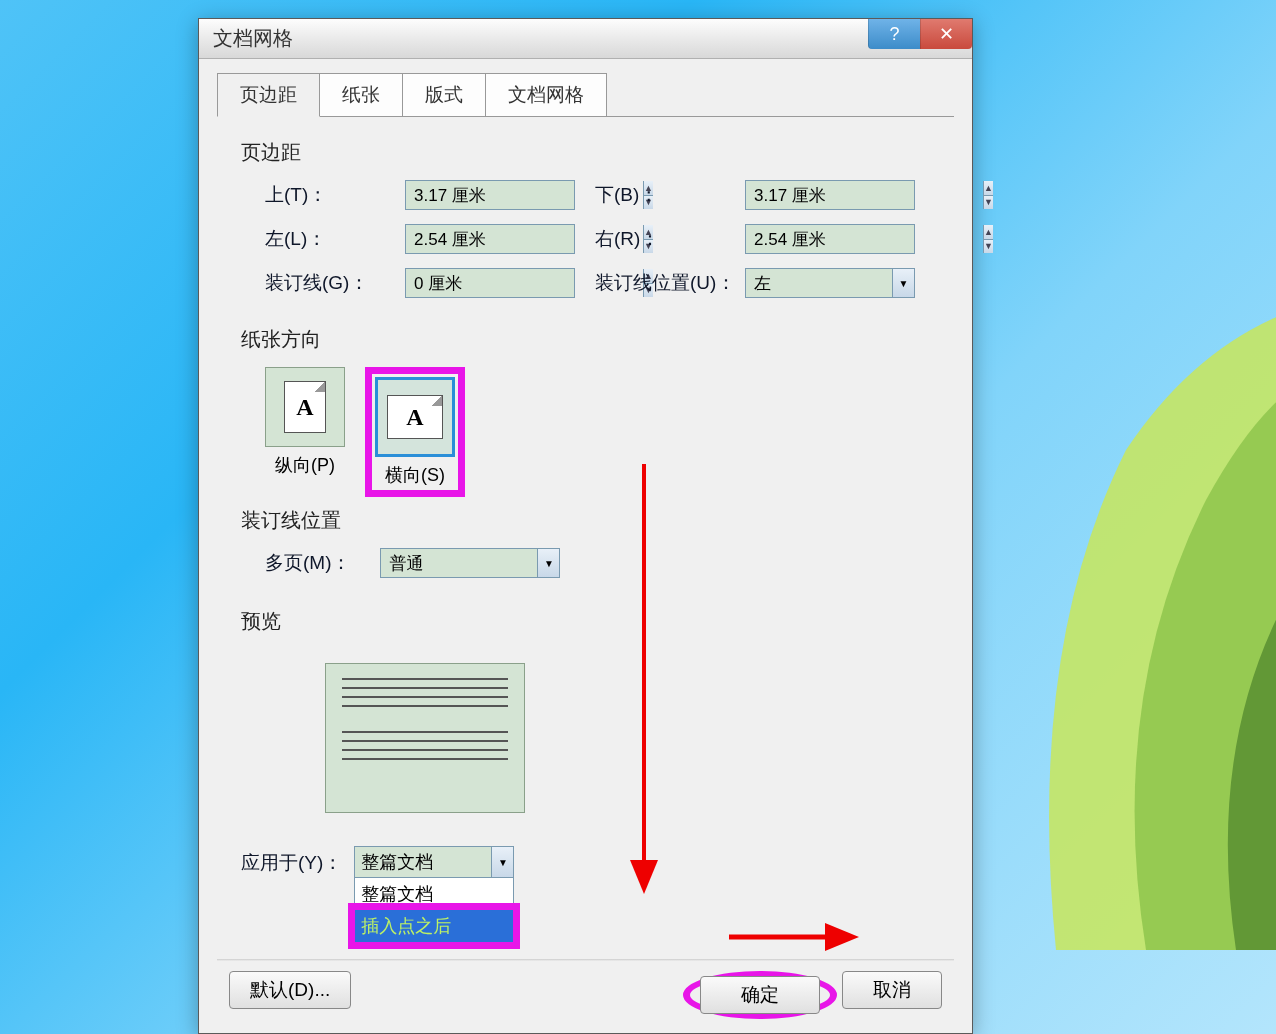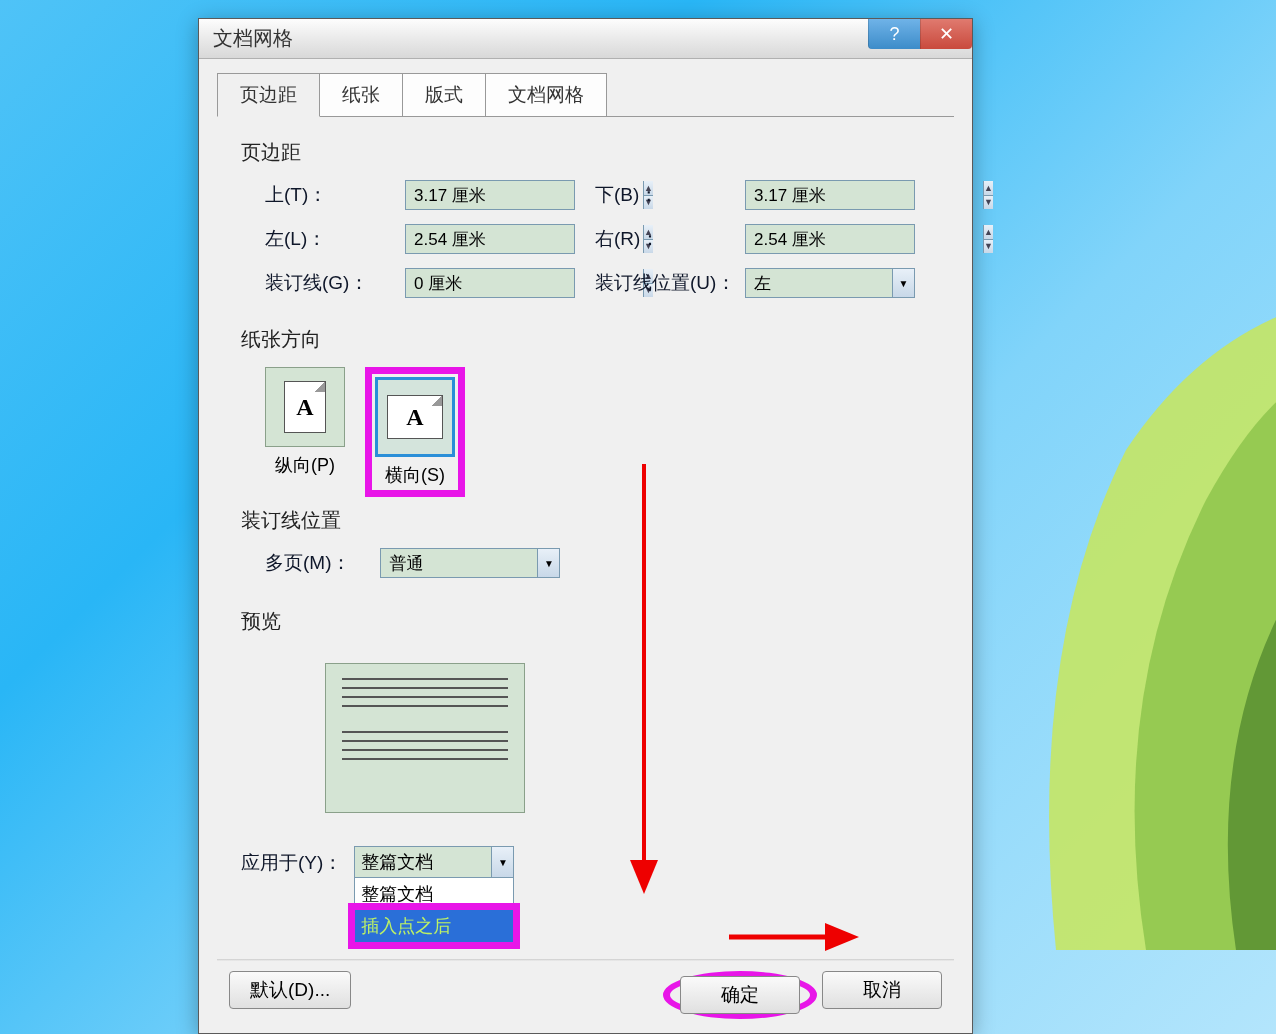--- a/index.html
+++ b/index.html
@@ -283,21 +283,21 @@
     padding: 0 20px;
     border: 1px solid #888;
     background: linear-gradient(#fafafa,#e0e0e0);
     font-size: 19px;
     display: flex;
     align-items: center;
     justify-content: center;
     border-radius: 4px;
   }
   .btn-ok { width: 120px; }
-  .btn-cancel { width: 120px; }
+  .btn-cancel { width: 100px; }
   .spacer-flex { flex: 1; }
   .ok-circle {
     border: 7px solid #e815e8;
     border-radius: 50%;
     padding: 0;
     display: inline-flex;
   }
   .ok-circle .btn { margin: -2px 10px; }
   .red-arrow-1 {
     position: absolute;

